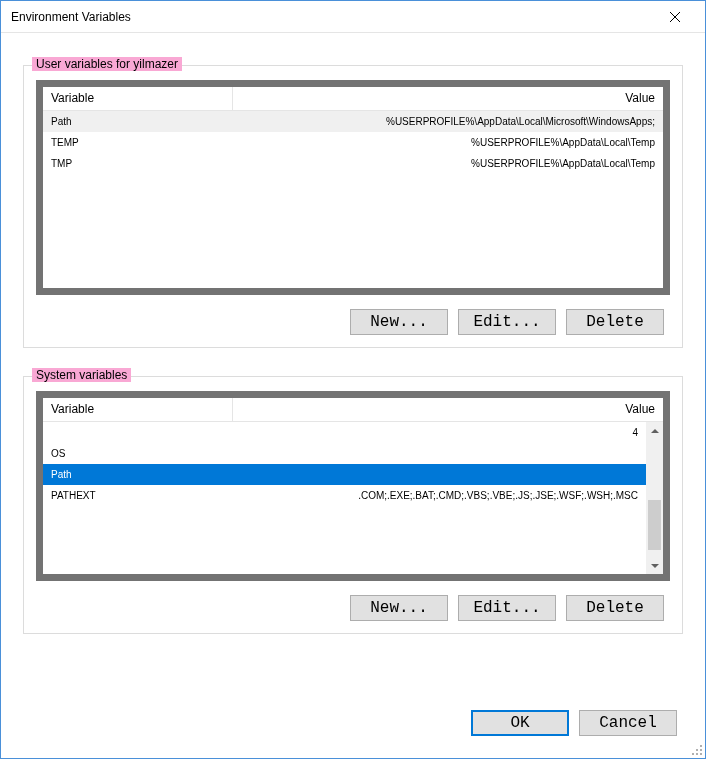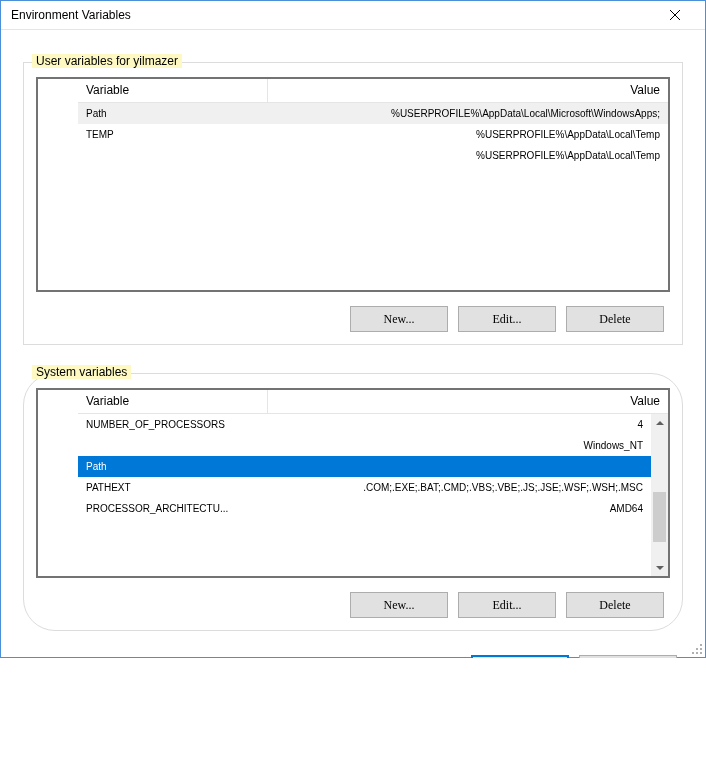--- a/index.html
+++ b/index.html
@@ -5,21 +5,21 @@
   * { box-sizing: border-box; }
   body {
     margin: 0;
     font-family: "Segoe UI", Tahoma, sans-serif;
     font-size: 12px;
     background: #fff;
     color: #000;
   }
   .window {
     width: 706px;
-    height: 658px;
+    height: 759px;
     border: 1px solid #4a90d9;
     background: #fff;
     display: flex;
     flex-direction: column;
     position: relative;
   }
   .titlebar {
     height: 32px;
     display: flex;
     align-items: center;
@@ -48,30 +48,29 @@
   .group {
     position: relative;
     border: 1px solid #dcdcdc;
     padding: 14px 12px 12px 12px;
     margin-top: 14px;
   }
   .group-label {
     position: absolute;
     top: -9px;
     left: 8px;
-    background: #fef9c3;
+    background: #f9a8d4;
     padding: 0 4px;
     font-size: 12px;
   }
   .listview {
-    border: 2px solid #737373;
+    border: 7px solid #737373;
     background: #fff;
     position: relative;
     overflow: hidden;
-    padding-left: 40px;
   }
   .lv-header {
     display: flex;
     height: 24px;
     border-bottom: 1px solid #e5e5e5;
   }
   .lv-header-col {
     padding: 4px 8px;
     border-right: 1px solid #e5e5e5;
     font-size: 12px;
@@ -107,22 +106,22 @@
     justify-content: flex-end;
     gap: 10px;
     margin-top: 14px;
     padding-right: 6px;
   }
   .btn {
     width: 98px;
     height: 26px;
     border: 1px solid #adadad;
     background: #e1e1e1;
-    font-family: Liberation Serif, serif;
-    font-size: 12px;
+    font-family: Liberation Mono, monospace;
+    font-size: 16px;
     cursor: pointer;
   }
   .btn.primary {
     border: 2px solid #0078d7;
     background: #e1e1e1;
   }
   .footer {
     display: flex;
     justify-content: flex-end;
     gap: 10px;
@@ -151,21 +150,21 @@
   }
   .sb-arrow { width:0;height:0;border-left:4px solid transparent;border-right:4px solid transparent;}
   .sb-arrow.up{border-bottom:4px solid #606060;}
   .sb-arrow.down{border-top:4px solid #606060;}
   .resize-grip {
     position:absolute; right:3px; bottom:3px; width:12px; height:12px;
   }
   .resize-grip span{position:absolute;width:2px;height:2px;background:#b0b0b0;}
   .user-lv { height: 215px; }
   .sys-lv { height: 190px; }
-  .sys-group { margin-top: 28px; border-radius: 32px; }
+  .sys-group { margin-top: 28px; }
 </style>
 </head>
 <body>
 
 <div class="window">
 
   <div class="titlebar">
     <div class="titlebar-title">Environment Variables</div>
     <div class="titlebar-close">
       <svg viewBox="0 0 10 10">
@@ -187,20 +186,21 @@
         <div class="lv-body" id="user-body">
             <div class="lv-row selected-inactive">
               <div class="lv-cell col-var">Path</div>
               <div class="lv-cell col-val">%USERPROFILE%\AppData\Local\Microsoft\WindowsApps;</div>
             </div>
             <div class="lv-row">
               <div class="lv-cell col-var">TEMP</div>
               <div class="lv-cell col-val">%USERPROFILE%\AppData\Local\Temp</div>
             </div>
             <div class="lv-row">
+              <div class="lv-cell col-var">TMP</div>
               <div class="lv-cell col-val">%USERPROFILE%\AppData\Local\Temp</div>
             </div>
           </div>
       </div>
 
       <div class="btn-row">
         <button class="btn">New...</button>
         <button class="btn">Edit...</button>
         <button class="btn">Delete</button>
       </div>
@@ -209,36 +209,31 @@
     <div class="group sys-group">
       <div class="group-label">System variables</div>
 
       <div class="listview sys-lv">
         <div class="lv-header">
           <div class="lv-header-col col-var">Variable</div>
           <div class="lv-header-col col-val">Value</div>
         </div>
         <div class="lv-body" id="sys-body" style="padding-right:17px;height:165px;">
             <div class="lv-row">
-              <div class="lv-cell col-var">NUMBER_OF_PROCESSORS</div>
               <div class="lv-cell col-val">4</div>
             </div>
             <div class="lv-row">
-              <div class="lv-cell col-val">Windows_NT</div>
+              <div class="lv-cell col-var">OS</div>
             </div>
             <div class="lv-row selected-active">
               <div class="lv-cell col-var">Path</div>
             </div>
             <div class="lv-row">
               <div class="lv-cell col-var">PATHEXT</div>
               <div class="lv-cell col-val">.COM;.EXE;.BAT;.CMD;.VBS;.VBE;.JS;.JSE;.WSF;.WSH;.MSC</div>
-            </div>
-            <div class="lv-row">
-              <div class="lv-cell col-var">PROCESSOR_ARCHITECTU...</div>
-              <div class="lv-cell col-val">AMD64</div>
             </div>
           </div>
         <div class="scrollbar-v">
           <div class="sb-btn">
               <div class="sb-arrow up"></div>
             </div>
           <div class="sb-thumb"></div>
           <div class="sb-btn bottom">
               <div class="sb-arrow down"></div>
             </div>

